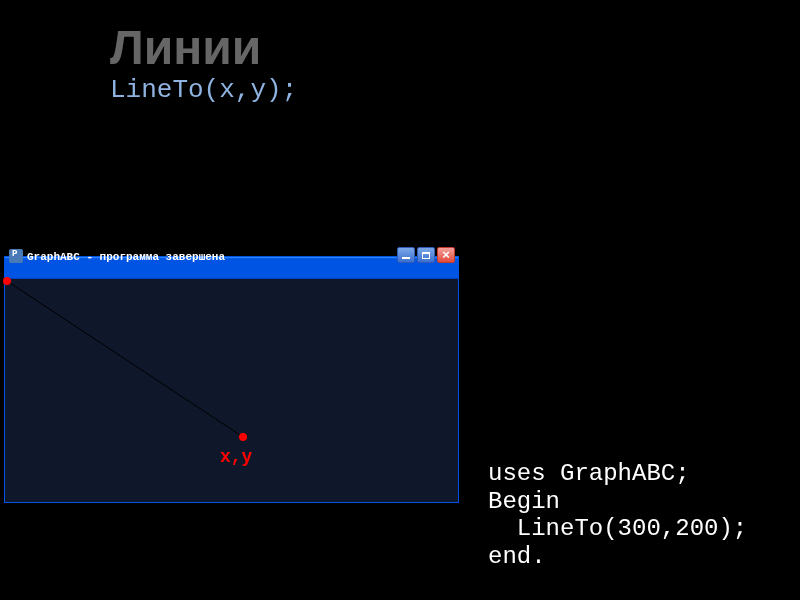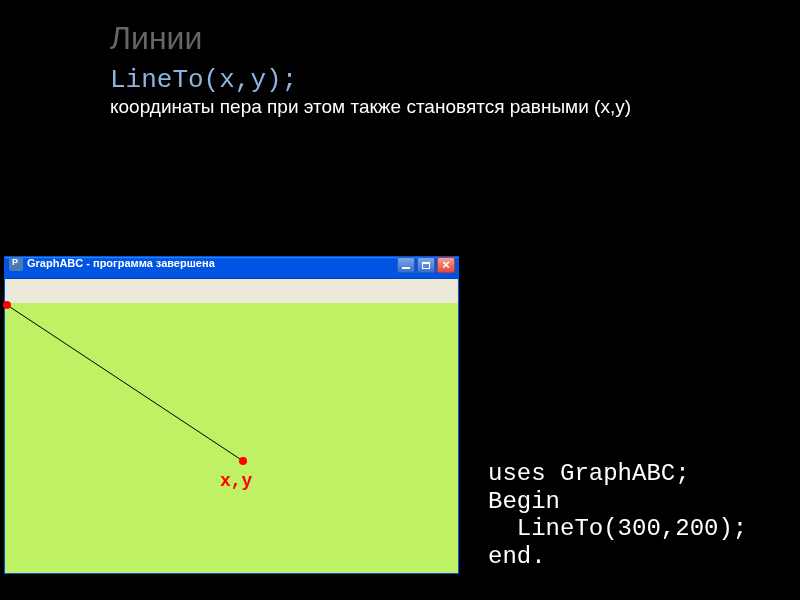--- a/index.html
+++ b/index.html
@@ -9,30 +9,29 @@
     background: #000;
     font-family: Verdana, Arial, sans-serif;
     color: #fff;
     overflow: hidden;
     position: relative;
   }
   .slide {
     padding: 20px 110px 20px 110px;
   }
   .title {
-    font-size: 32px;
+    font-size: 48px;
     color: #666;
-    font-weight: normal;
-    margin-bottom: 8px;
+    font-weight: bold;
   }
   .func {
     font-family: "Courier New", monospace;
     font-size: 26px;
     color: #8fb3e0;
-    margin-bottom: 0;
+    margin-bottom: 10px;
   }
   .desc {
     font-size: 19px;
     line-height: 1.25;
     color: #fff;
     margin-bottom: 8px;
   }
 
   .content-row {
     display: flex;
@@ -46,25 +45,25 @@
   .xp-window {
     width: 455px;
     border: 1px solid #0054e3;
     background: #ece9d8;
     margin-left: 4px;
   }
   .xp-titlebar {
     height: 22px;
     background: linear-gradient(to bottom, #3a95ff 0%, #0054e3 8%, #0054e3 92%, #003dc0 100%);
     display: flex;
-    align-items: flex-start;
-    padding: 0 3px 0 4px;
+    align-items: flex-end;
+    padding: 0 3px 16px 4px;
     color: #fff;
     font-size: 11px;
-    font-family: Liberation Sans, sans-serif;
+    font-family: Liberation Mono, monospace;
   }
   .xp-icon {
     width: 14px;
     height: 14px;
     background: #4a7ab5;
     border-radius: 2px;
     margin-right: 4px;
     position: relative;
   }
   .xp-icon::after {
@@ -105,24 +104,23 @@
   }
   .xp-btn.min span {
     width: 8px; height: 2px; background: #fff; margin-top: 6px;
   }
   .xp-btn.max span {
     width: 8px; height: 7px; border: 1px solid #fff; border-top: 2px solid #fff;
   }
   .xp-btn.close span::before { content: "×"; font-size: 13px; line-height: 10px; }
 
   .xp-client {
-    background: #bef264;
-    height: 270px;
+    background: #0f172a;
+    height: 223px;
     position: relative;
-    margin-top: 24px;
   }
 
   .line {
     position: absolute;
     left: 0;
     top: 0;
   }
   .dot {
     position: absolute;
     width: 8px;
@@ -148,21 +146,20 @@
     left: 488px;
     top: 460px;
   }
 </style>
 </head>
 <body>
 
 <div class="slide">
   <h1 class="title">Линии</h1>
   <div class="func">LineTo(x,y);</div>
-  <div class="desc">координаты пера при этом также становятся равными (x,y)</div>
 </div>
 
 <div class="content-row">
 
   <div class="xp-window">
     <div class="xp-titlebar">
       <div class="xp-icon"></div>
       <div class="xp-title-text">GraphABC - программа завершена</div>
       <div class="xp-buttons">
         <div class="xp-btn min">

